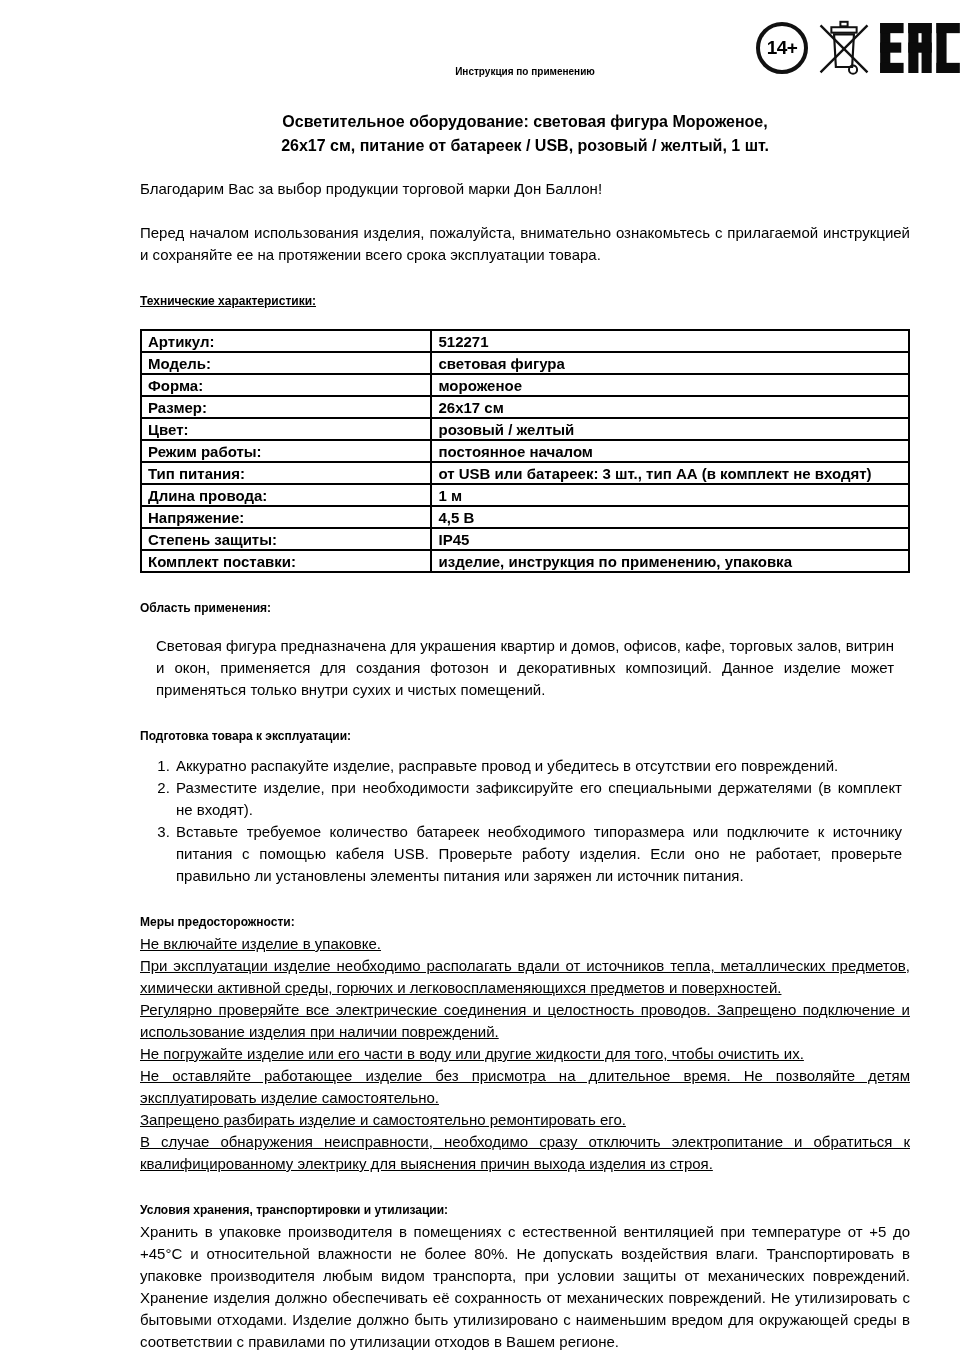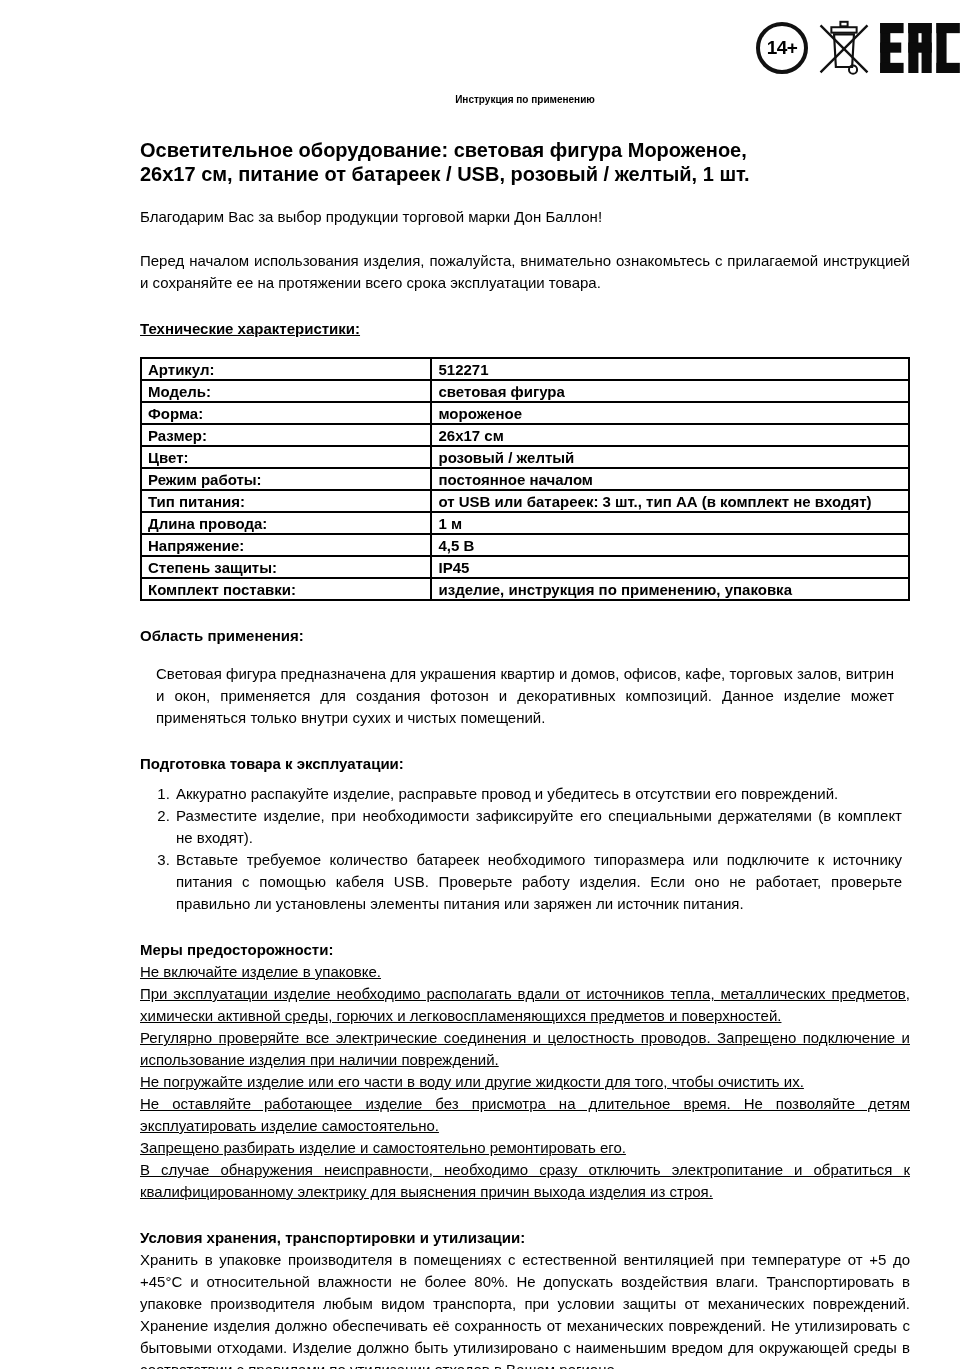--- a/index.html
+++ b/index.html
@@ -7,48 +7,48 @@
     width: 968px; height: 1369px;
     background: #ffffff; color: #000000;
     font-family: "Liberation Sans", "DejaVu Sans", sans-serif;
     font-size: 15px; line-height: 22px;
     overflow: hidden;
   }
   .page {
     position: relative;
     box-sizing: border-box;
     width: 968px; height: 1369px;
-    padding: 90px 58px 0 140px;
+    padding: 62px 58px 0 140px;
   }
   .header-icons {
     position: absolute; top: 20px; right: 8px;
     display: flex; align-items: center; gap: 9px;
   }
   .age-circle {
     box-sizing: border-box;
     width: 52px; height: 52px;
     border: 4px solid #111; border-radius: 50%;
     display: flex; align-items: center; justify-content: center;
     font-weight: bold; font-size: 19px; letter-spacing: -0.5px;
   }
   .title {
     margin: 0 0 28px 0;
     font-size: 10px; font-weight: bold;
     text-align: center; line-height: 20px;
   }
   .subtitle {
     margin: 0 0 20px 0;
-    font-size: 20px; font-weight: bold;
-    line-height: 24px;
+    font-size: 16px; font-weight: bold;
+    text-align: center; line-height: 24px;
   }
   p { margin: 0 0 22px 0; }
   p.just, li, .body-par { text-align: justify; }
   .section { margin-top: 24px; }
   h3 {
-    margin: 0; font-size: 15px; font-weight: bold; line-height: 22px;
+    margin: 0; font-size: 12px; font-weight: bold; line-height: 22px;
   }
   h3.underlined { text-decoration: underline; }
   table.specs {
     width: 100%; border-collapse: collapse; margin-top: 17px;
     table-layout: fixed;
     font-weight: bold;
   }
   table.specs td {
     border: 2px solid #000;
     height: 20px; line-height: 19px;

